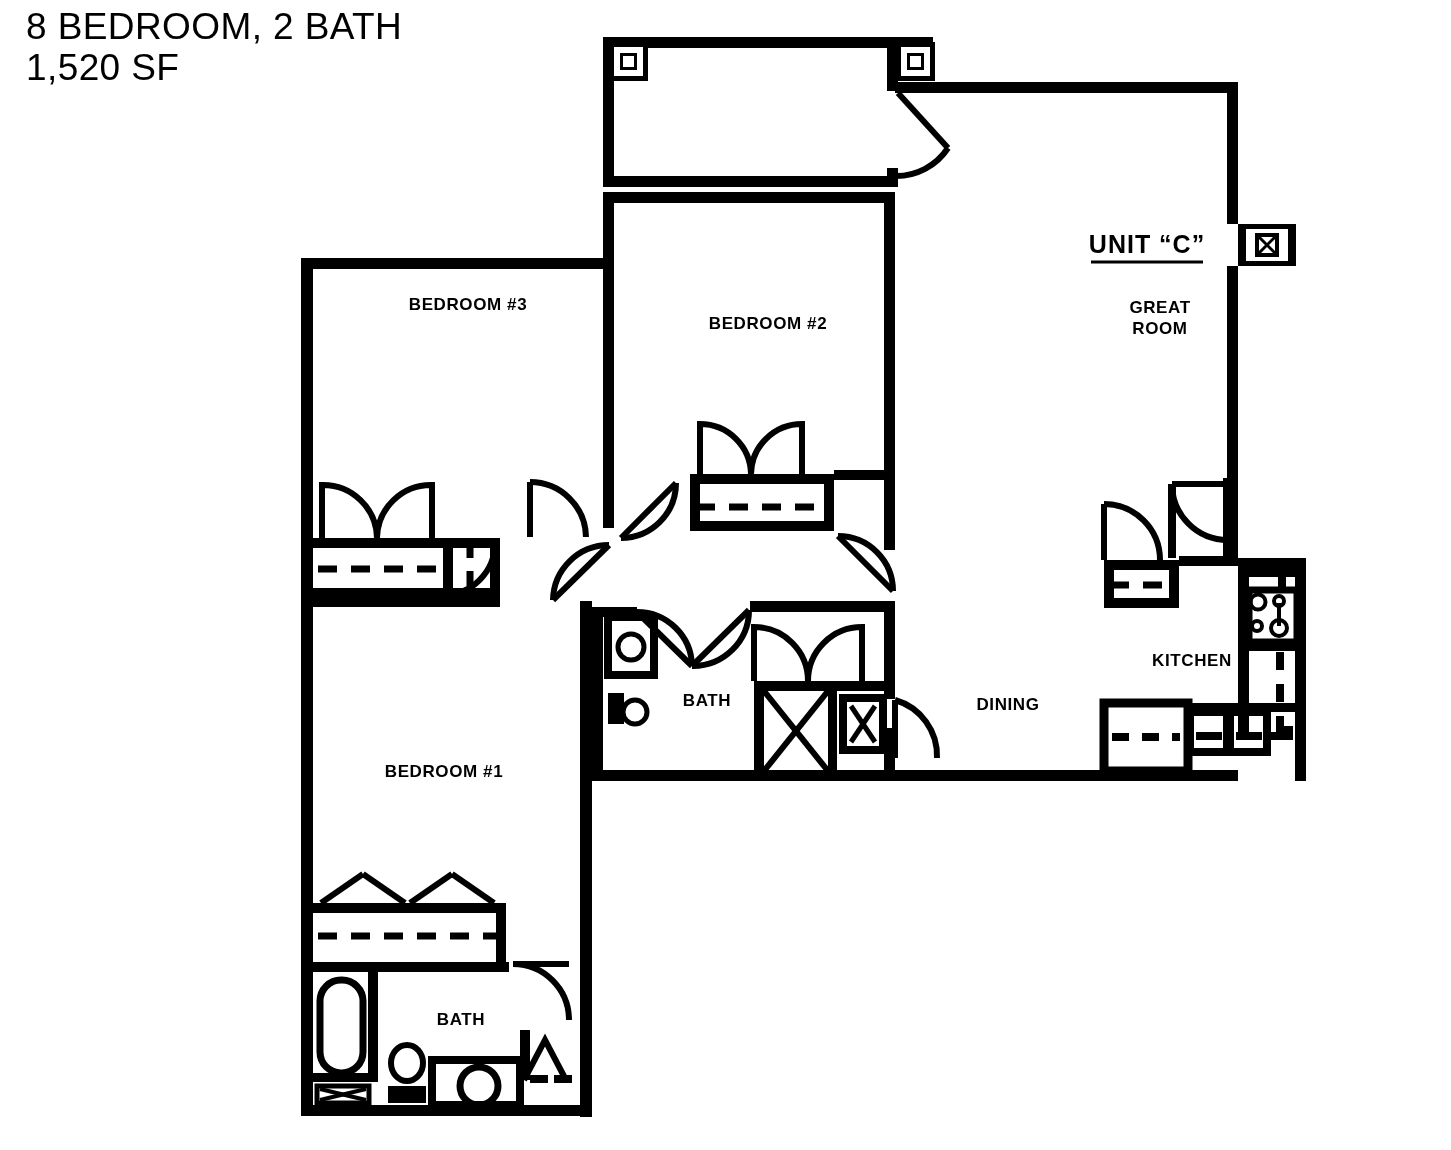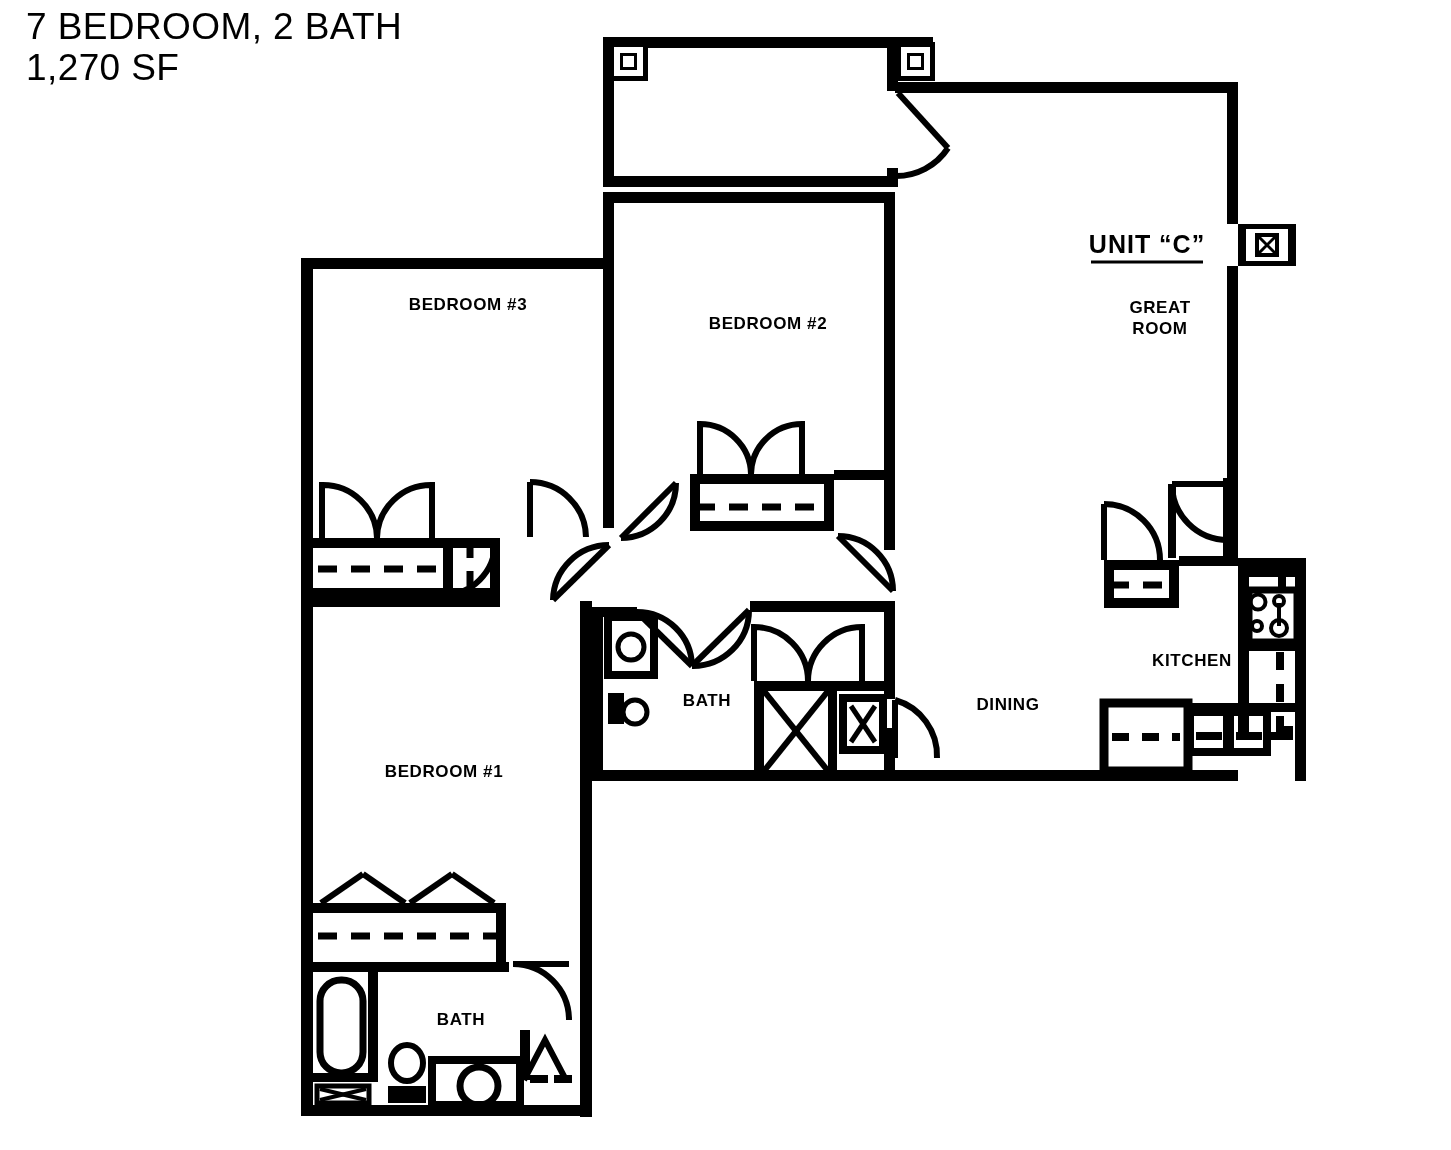--- a/index.html
+++ b/index.html
@@ -57,22 +57,22 @@
     text-anchor: middle;
     dominant-baseline: middle;
   }
 </style>
 </head>
 <body>
 
 <div id="plan-root">
 
   <div class="title-block">
-    <div class="title-line1">7 BEDROOM, 2 BATH</div>
-    <div class="title-line2">1,270 SF</div>
+    <div class="title-line1">8 BEDROOM, 2 BATH</div>
+    <div class="title-line2">1,520 SF</div>
   </div>
 
   <svg width="1451" height="1150" viewBox="0 0 1451 1150">
 
     <g fill="#000000">
 
       <rect x="603" y="37" width="330" height="11"></rect>
       <rect x="603" y="37" width="11" height="150"></rect>
       <rect x="603" y="176" width="292" height="11"></rect>
       <rect x="887" y="48" width="11" height="43"></rect>

